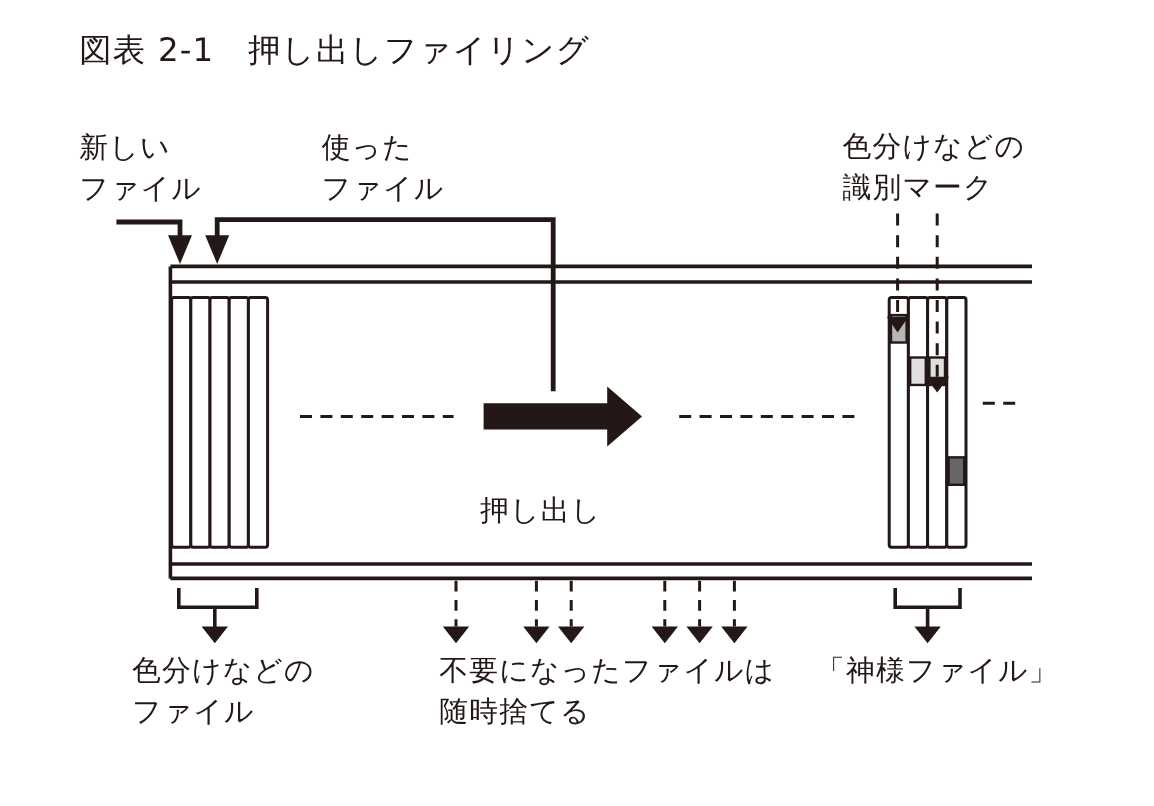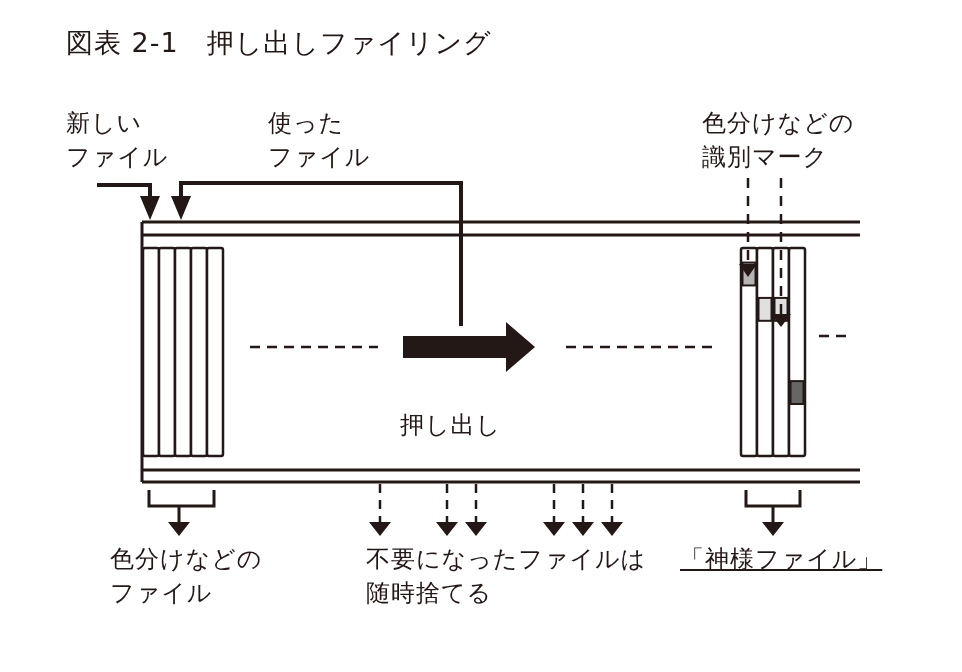--- a/index.html
+++ b/index.html
@@ -6,21 +6,21 @@
     body { width: 962px; height: 672px; position: relative; overflow: hidden;
            font-family: "DejaVu Sans", sans-serif; color: #231815; }
     .txt { position: absolute; font-size: 24px; line-height: 34px; white-space: pre; letter-spacing: 1px; }
     #title { left: 66px; top: 26px; font-size: 27px; }
     #lbl-new { left: 66px; top: 106px; }
     #lbl-used { left: 268px; top: 106px; }
     #lbl-mark { left: 702px; top: 106px; font-family: Liberation Serif, serif; }
     #lbl-push { left: 400px; top: 408px; }
     #lbl-working { left: 110px; top: 542px; }
     #lbl-discard { left: 330px; top: 542px; margin-left: 36px; }
-    #lbl-god { left: 680px; top: 542px; text-decoration: underline; }
+    #lbl-god { left: 680px; top: 542px; }
     svg#diagram { position: absolute; left: 0; top: 0; }
   </style>
 </head>
 <body>
 
 <div class="txt" id="title">図表 2-1　押し出しファイリング</div>
 <div class="txt" id="lbl-new">新しい
 ファイル</div>
 <div class="txt" id="lbl-used">使った
 ファイル</div>

